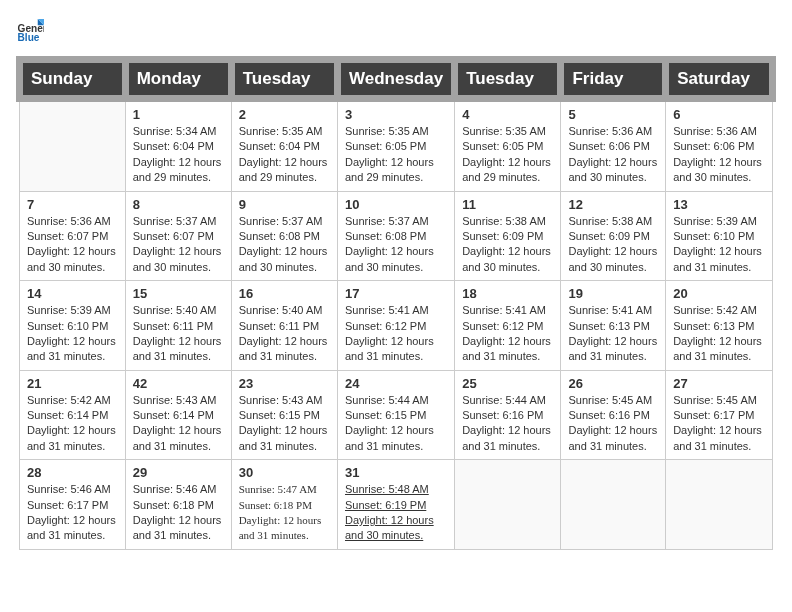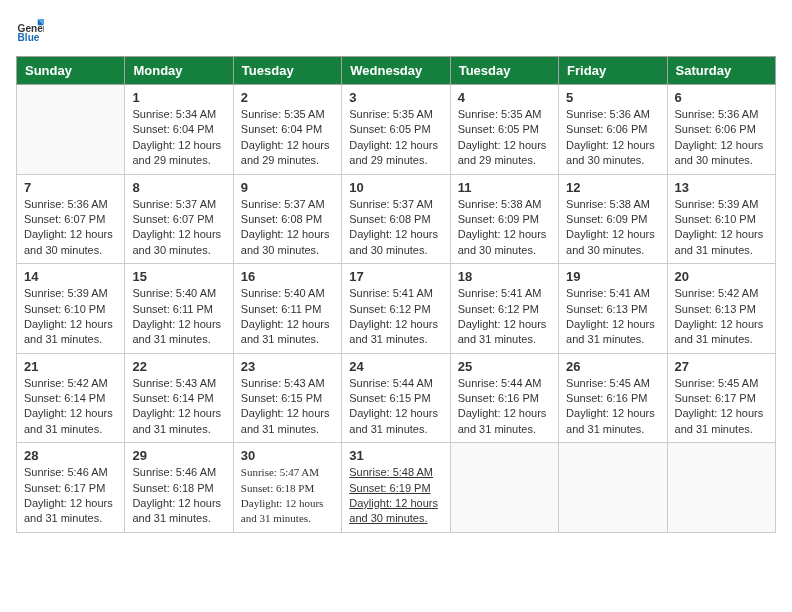--- a/index.html
+++ b/index.html
@@ -36,27 +36,27 @@
     .subtitle {
       font-size: 15px;
       color: #555;
     }
     .calendar {
       width: 100%;
       border-collapse: collapse;
       border: 1px solid #ccc;
     }
     .calendar th {
-      background-color: #15803d;
+      background-color: #404040;
       color: #fff;
       text-align: left;
       padding: 6px 8px;
-      font-size: 13px;
+      font-size: 17px;
       font-weight: bold;
-      border: 1px solid #a3a3a3;
+      border: 7px solid #a3a3a3;
     }
     .calendar td {
       vertical-align: top;
       padding: 5px 7px;
       border: 1px solid #ccc;
       width: 108px;
       min-height: 80px;
       font-size: 11px;
       color: #333;
       background: #fff;
@@ -255,21 +255,21 @@
       </tr>
       <tr class="week-row">
         <td>
           <span class="day-number">21</span>
           <div class="day-info" style="white-space: pre-line;">Sunrise: 5:42 AM
 Sunset: 6:14 PM
 Daylight: 12 hours
 and 31 minutes.</div>
         </td>
         <td>
-          <span class="day-number">22</span>
+          <span class="day-number">42</span>
           <div class="day-info" style="white-space: pre-line;">Sunrise: 5:43 AM
 Sunset: 6:14 PM
 Daylight: 12 hours
 and 31 minutes.</div>
         </td>
         <td>
           <span class="day-number">23</span>
           <div class="day-info" style="white-space: pre-line;">Sunrise: 5:43 AM
 Sunset: 6:15 PM
 Daylight: 12 hours

